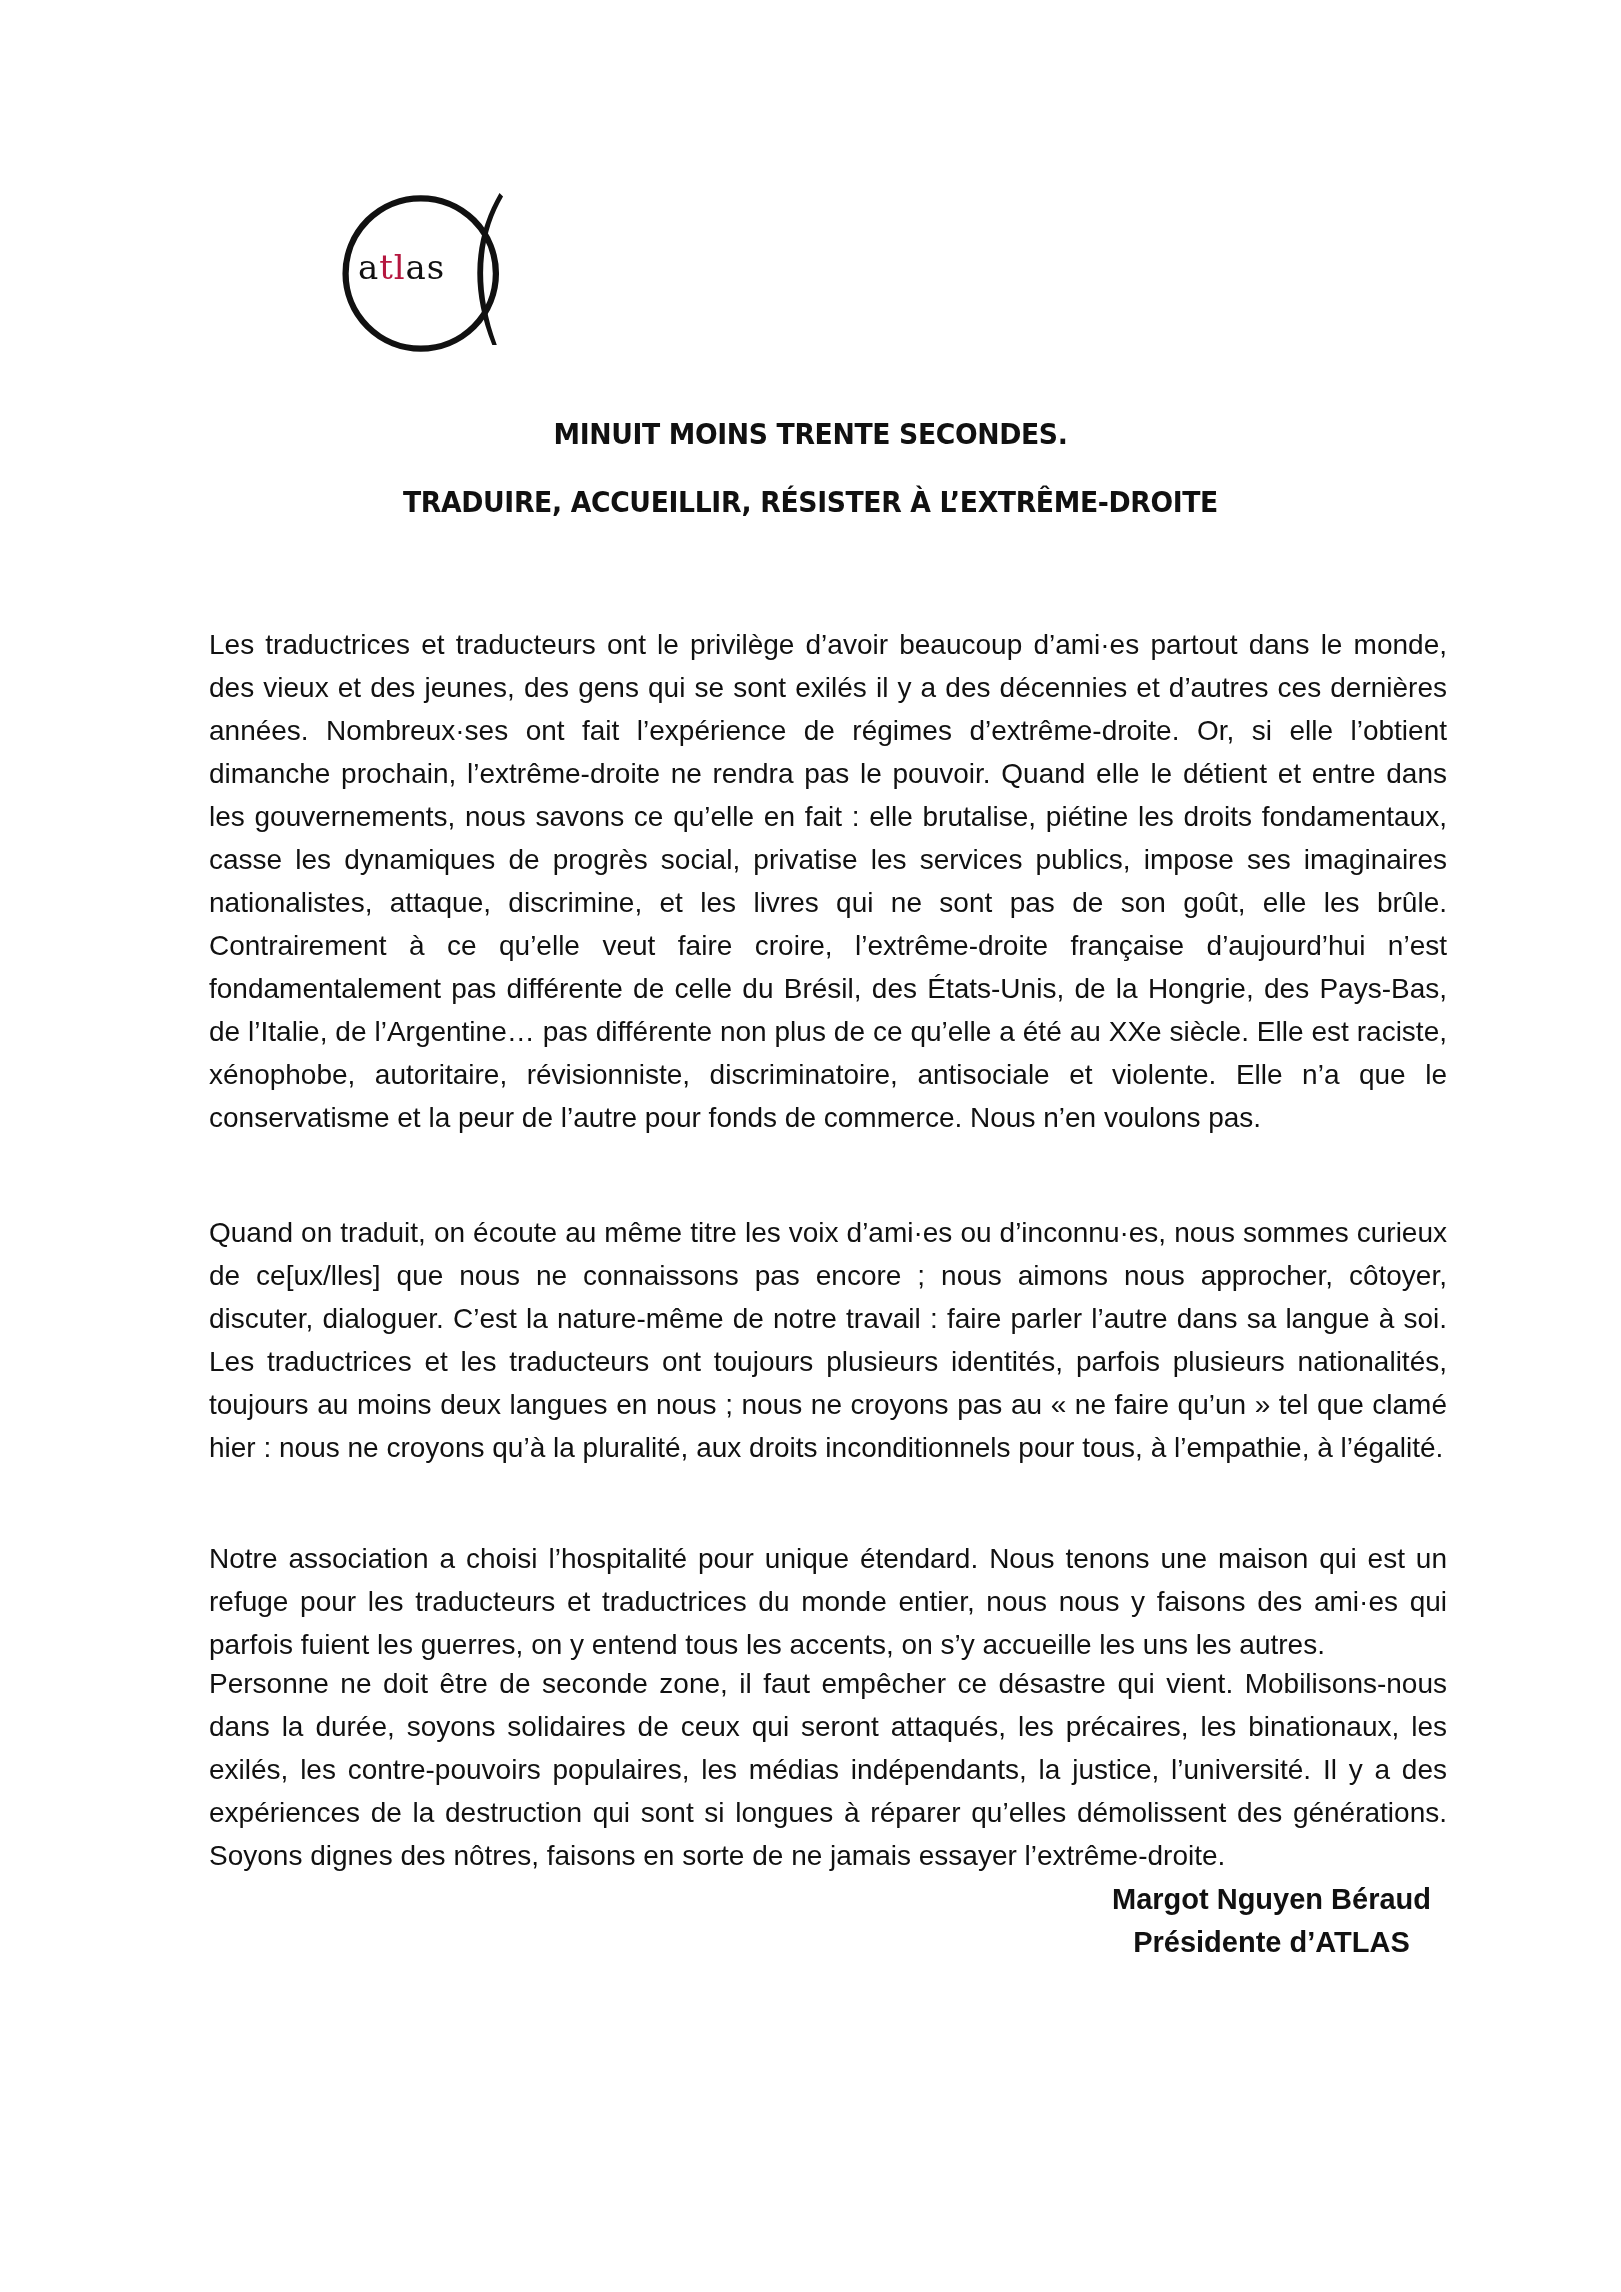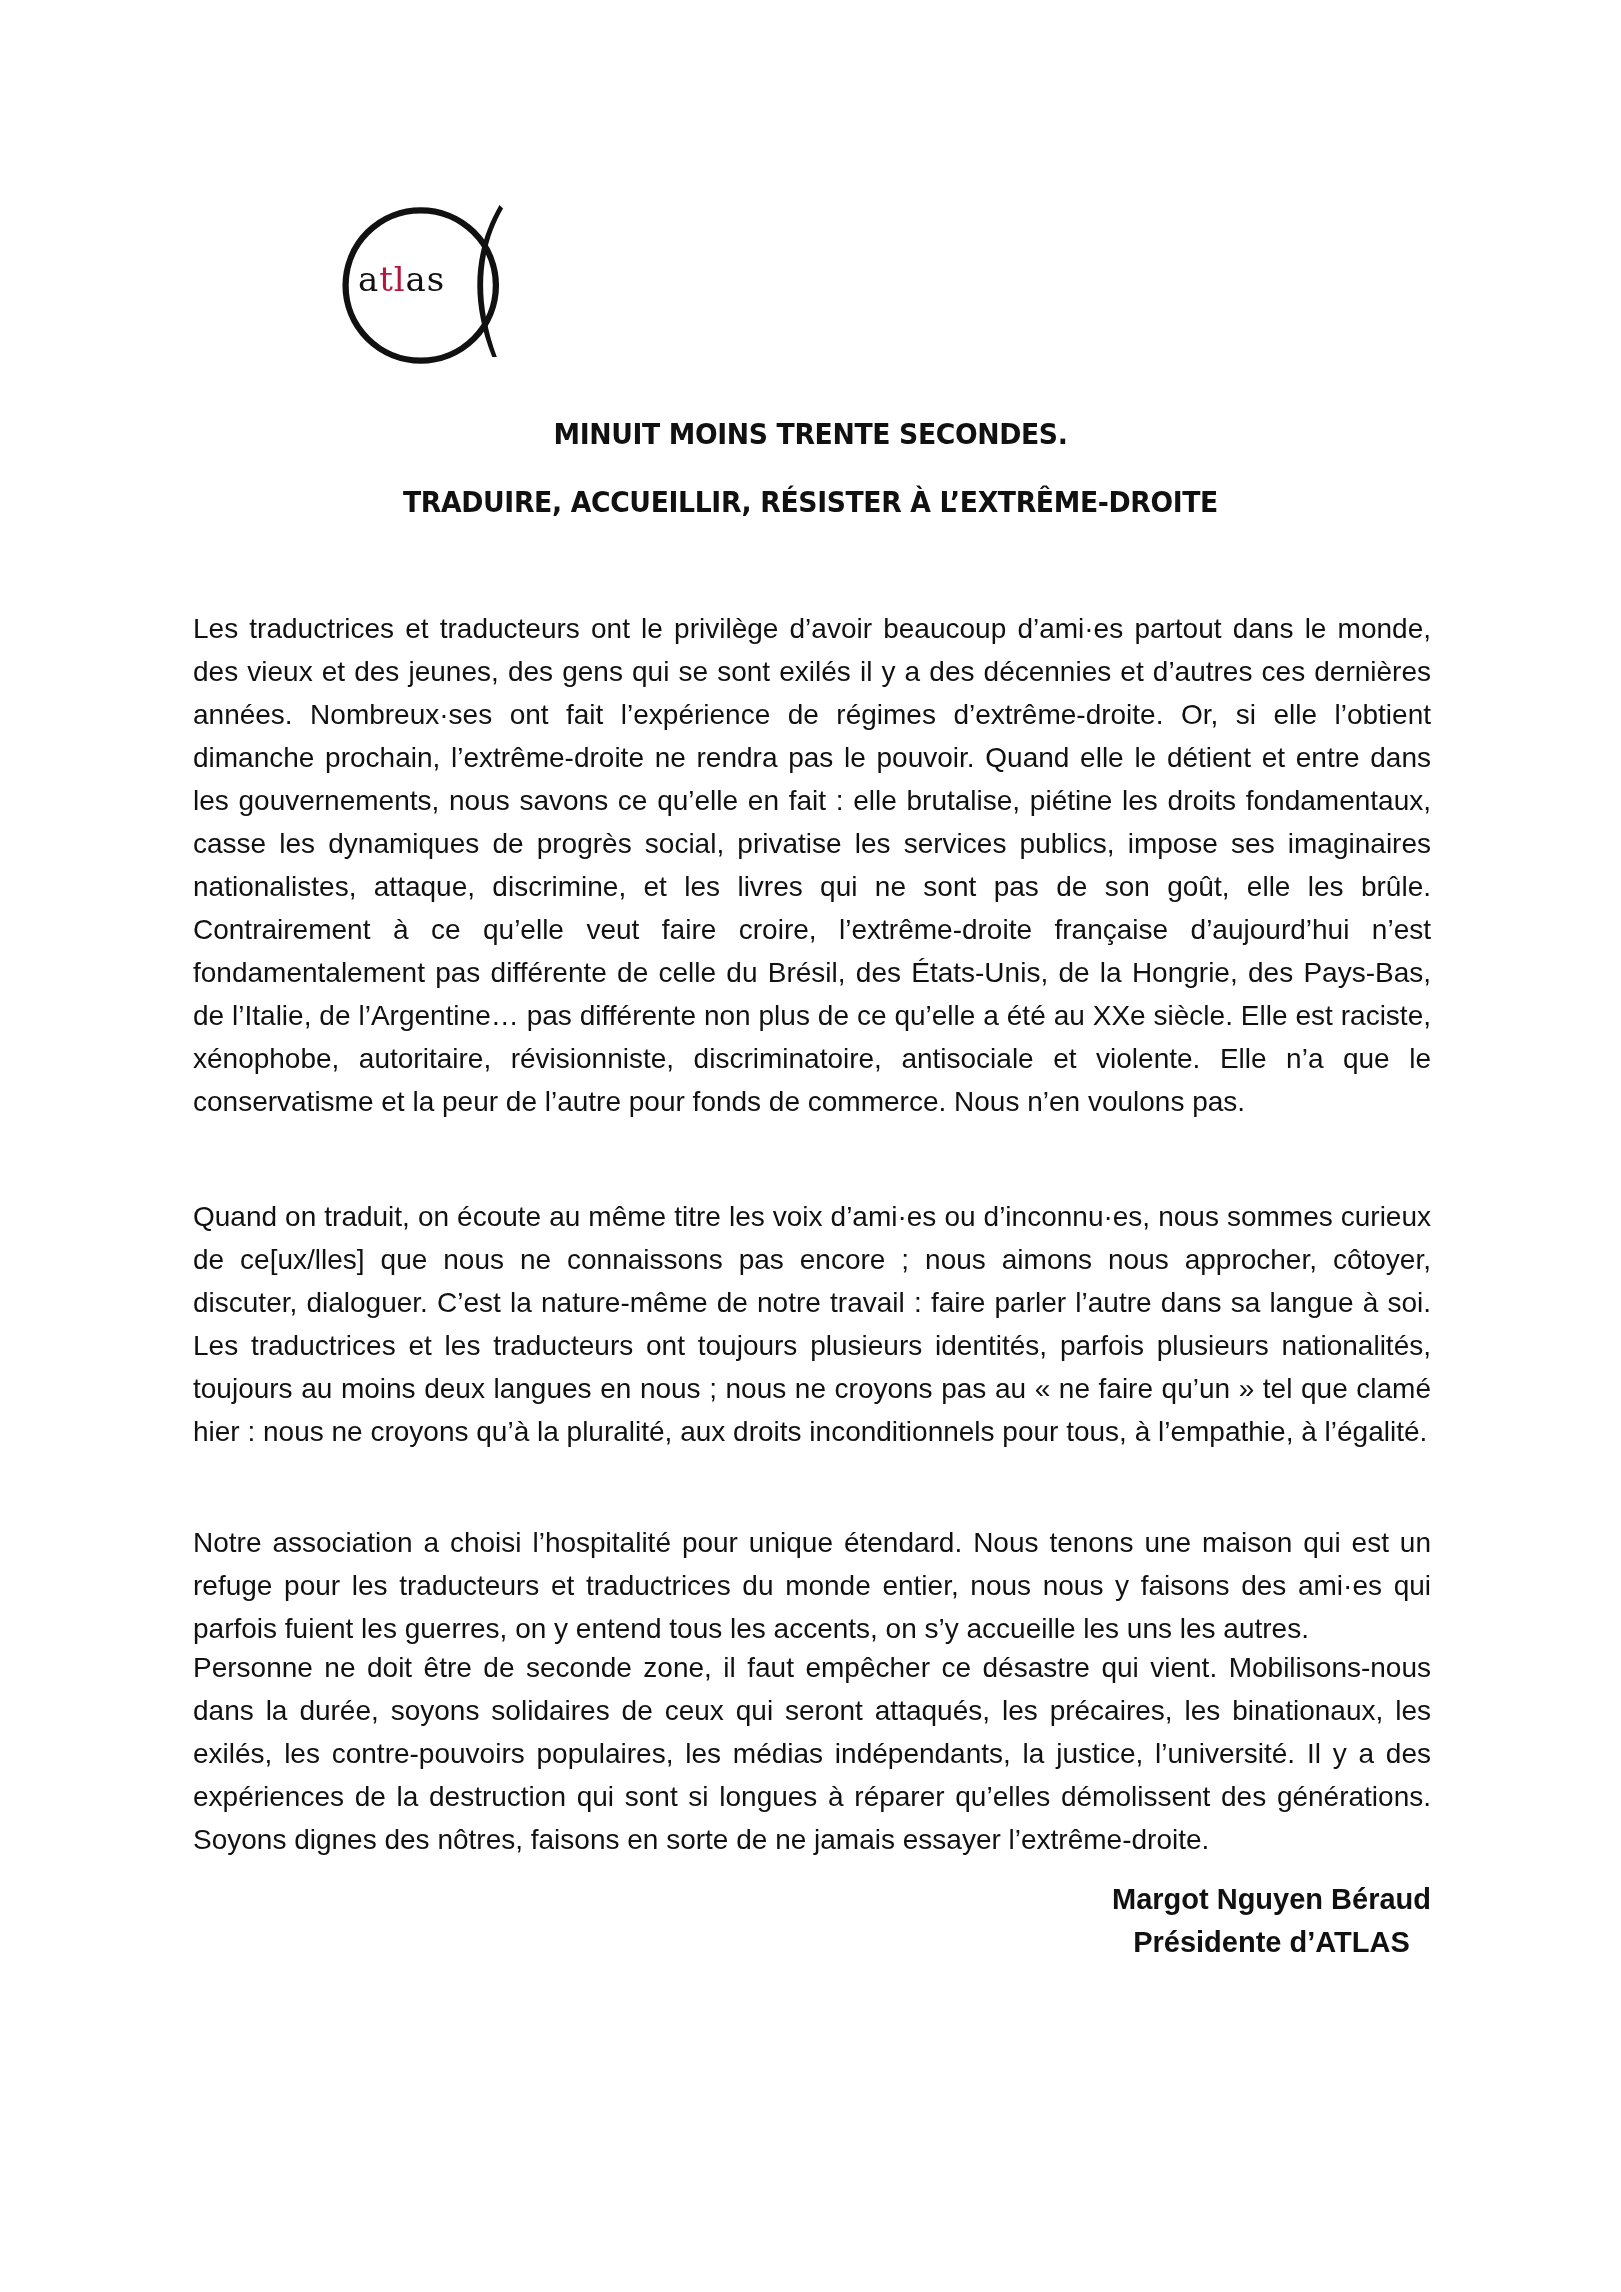--- a/index.html
+++ b/index.html
@@ -11,21 +11,21 @@
     width: 1621px;
     height: 2293px;
     position: relative;
     overflow: hidden;
     color: #111111;
     font-family: "Liberation Sans", "DejaVu Sans", sans-serif;
   }
   .logo {
     position: absolute;
     left: 333px;
-    top: 196px;
+    top: 184px;
     width: 994px;
     height: 170px;
   }
   .logo-mark {
     position: absolute;
     left: 0;
     top: 0;
     width: 188px;
     height: 170px;
   }
@@ -76,21 +76,21 @@
   .title2 { top: 485px; }
   .body-text {
     position: absolute;
     left: 193px;
     width: 1238px;
     font-family: "Liberation Sans", "DejaVu Sans", sans-serif;
     font-size: 28px;
     line-height: 43px;
     text-align: justify;
     color: #111;
-    margin: 0;
+    margin: 16px;
   }
   .p1 { top: 607px; }
   .p2 { top: 1195px; }
   .p3 { top: 1521px; }
   .p4 { top: 1646px; }
   .signature {
     position: absolute;
     right: 190px;
     top: 1878px;
     text-align: center;

